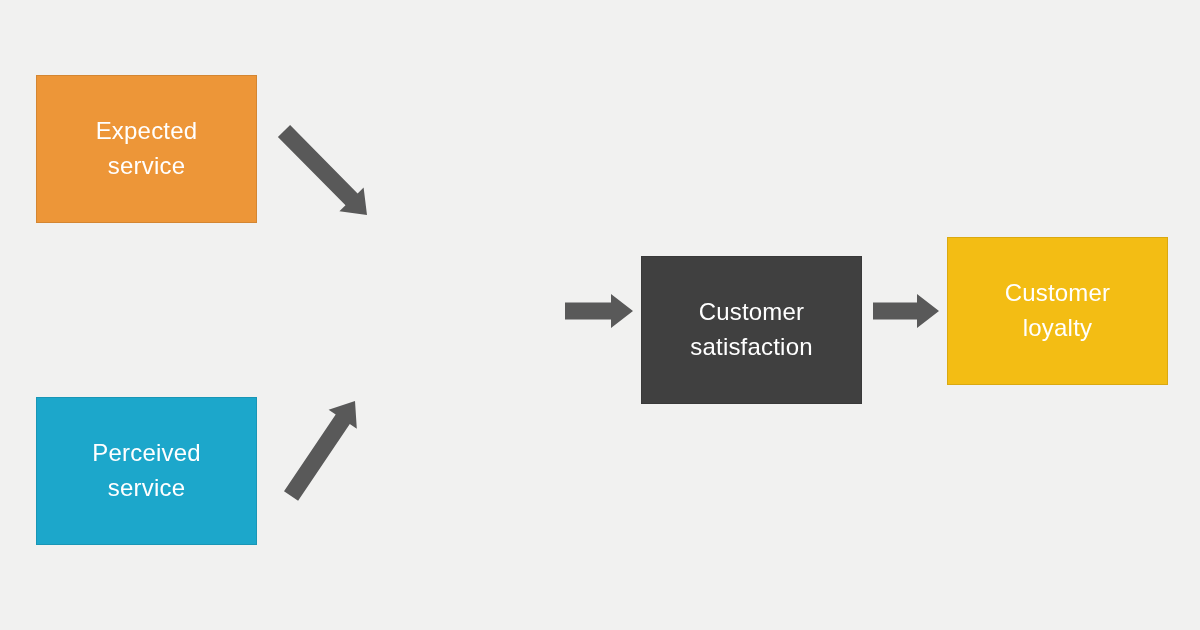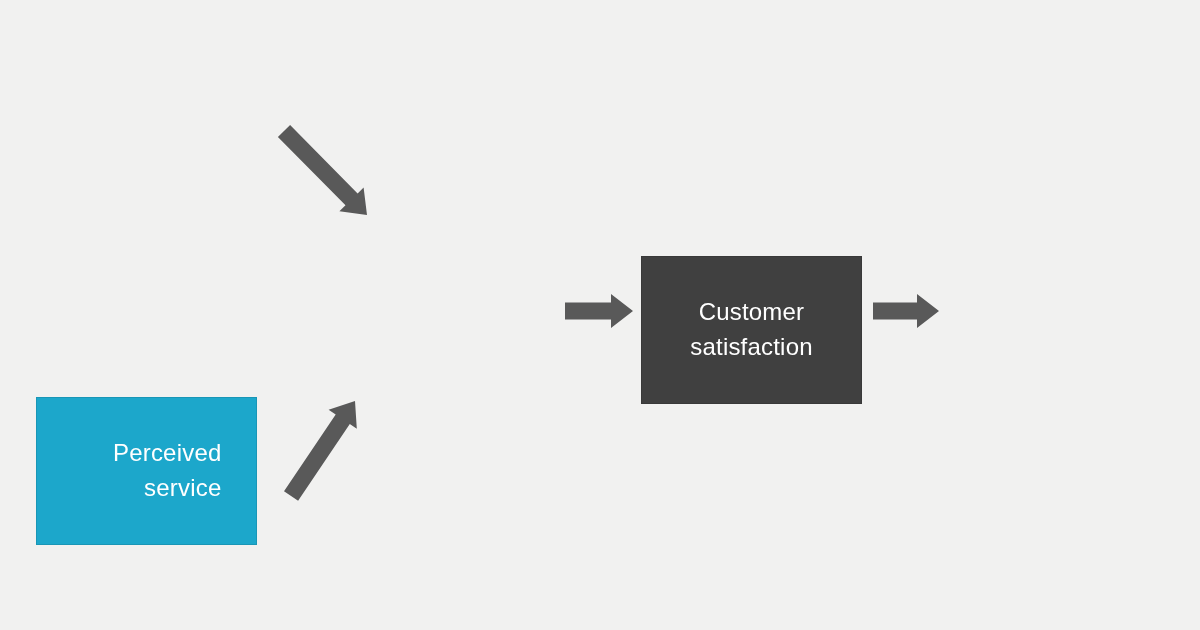--- a/index.html
+++ b/index.html
@@ -57,24 +57,30 @@
 
     <polygon fill="#595959" points="277.9,137 345.5,205.3 339.4,211.3 367,215 363.6,187.4 357.6,193.4 290.1,125"></polygon>
 
     <polygon fill="#595959" points="298.1,500.8 349.8,424 356.8,428.7 355,401 328.6,409.7 335.7,414.5 284,491.3"></polygon>
 
     <polygon fill="#595959" points="565,302.5 611,302.5 611,294 633,311 611,328 611,319.5 565,319.5"></polygon>
 
     <polygon fill="#595959" points="873,302.5 917,302.5 917,294 939,311 917,328 917,319.5 873,319.5"></polygon>
   </svg>
 
+  <div class="node node-expected" style="background-color: rgb(237, 150, 56);">
+    <span class="node-label" style="color: rgb(255, 255, 255);">Expected service</span>
+  </div>
 
   <div class="node node-perceived" style="background-color: rgb(28, 167, 203);">
-    <span class="node-label" style="color: rgb(255, 255, 255); text-align: right;">Perceived service</span>
+    <span class="node-label" style="color: rgb(255, 255, 255);">Perceived service</span>
   </div>
 
 
   <div class="node node-satisfaction" style="background-color: #404040; margin-top: 19px;">
     <span class="node-label" style="color: rgb(255, 255, 255);">Customer satisfaction</span>
   </div>
 
+  <div class="node node-loyalty" style="background-color: rgb(243, 189, 20);">
+    <span class="node-label" style="color: rgb(255, 255, 255);">Customer loyalty</span>
+  </div>
 
 </div>
 
 </body></html>

